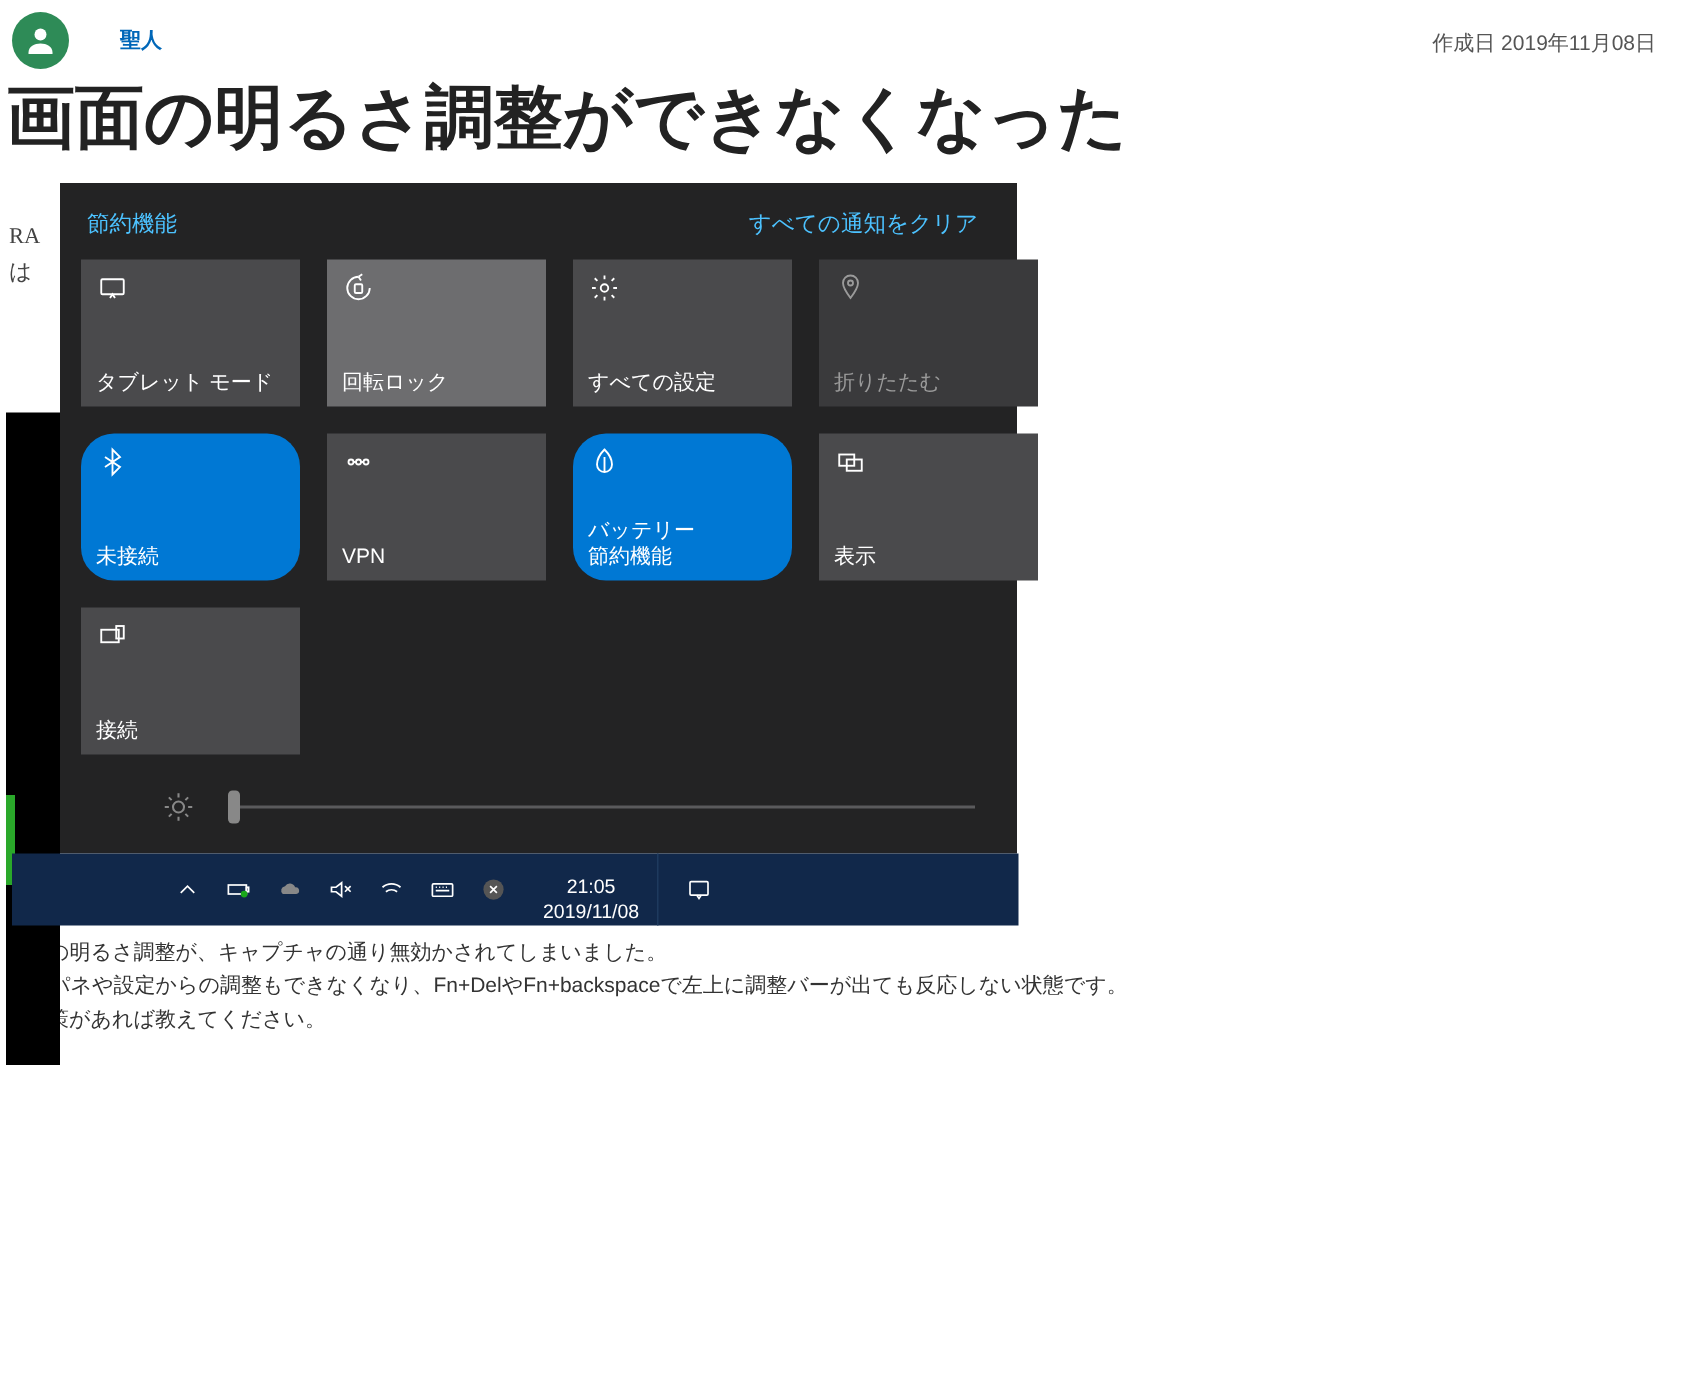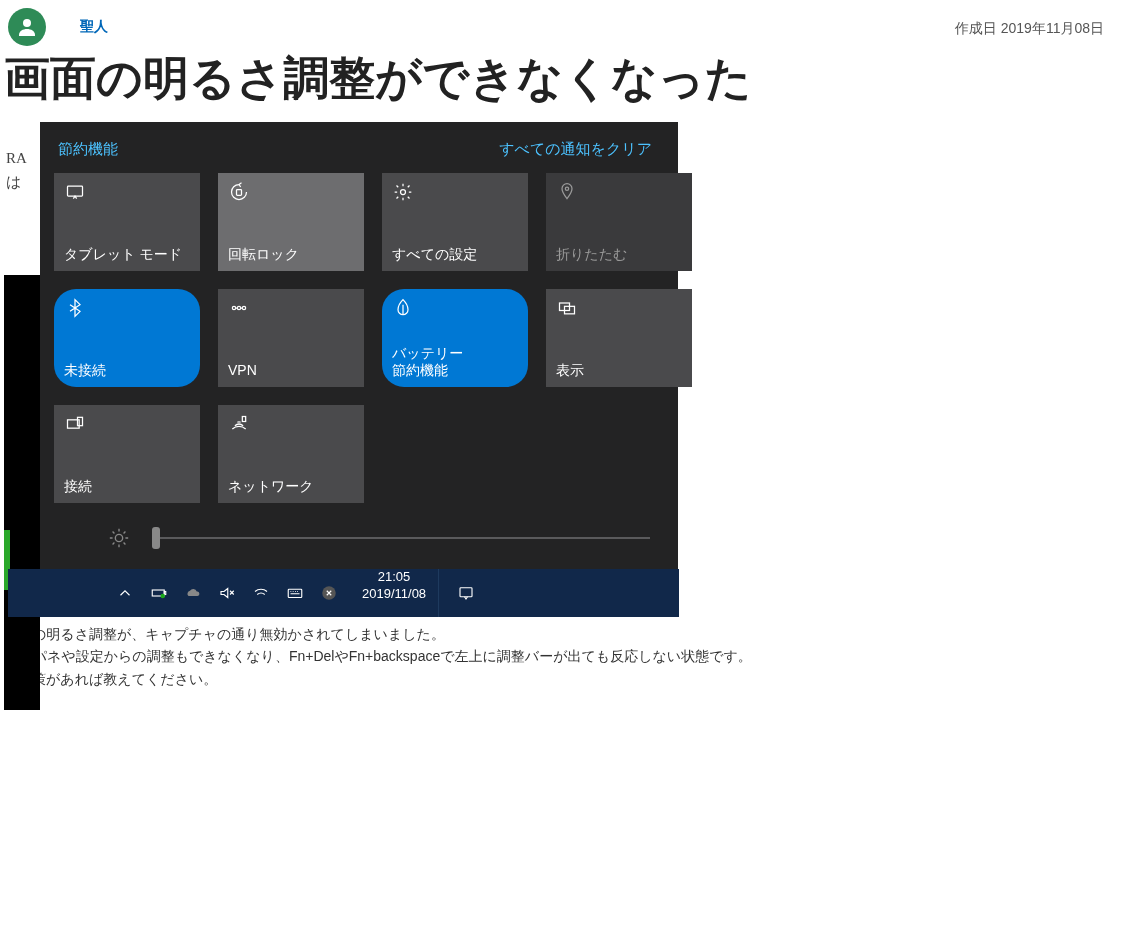--- a/index.html
+++ b/index.html
@@ -141,21 +141,21 @@
   height: 22px;
   background: #888;
   border-radius: 3px;
 }
 .taskbar {
   margin-left: 4px;
   width: 671px;
   height: 48px;
   background: #11284a;
   display: flex;
-  align-items: flex-start;
+  align-items: flex-end;
   color: #fff;
   font-size: 13px;
   position: relative;
   z-index: 3;
   padding-left: 100px;
 }
 .taskbar .tb-icon {
   width: 34px;
   height: 48px;
   display: flex;
@@ -302,29 +302,20 @@
       <div class="tile">
         <span class="tile-icon">
           <svg viewBox="0 0 24 24">
               <rect x="3" y="7" width="14" height="10"></rect>
               <rect x="15" y="4" width="6" height="10"></rect>
             </svg>
         </span>
         <span class="tile-label">接続</span>
       </div>
 
-      <div class="tile">
-        <span class="tile-icon">
-          <svg viewBox="0 0 24 24">
-              <path d="M4 18a12 12 0 0 1 16 0M7 14a8 8 0 0 1 10 0M10 10a4 4 0 0 1 4 0"></path>
-              <rect x="16" y="3" width="4" height="6"></rect>
-            </svg>
-        </span>
-        <span class="tile-label">ネットワーク</span>
-      </div>
 
 
 
     </div>
 
     <div class="brightness-row">
       <span class="sun">
         <svg viewBox="0 0 24 24" stroke="#888" fill="none" stroke-width="1.5">
             <circle cx="12" cy="12" r="4"></circle>
             <path d="M12 2v3M12 19v3M2 12h3M19 12h3M5 5l2 2M17 17l2 2M5 19l2-2M17 7l2-2"></path>

